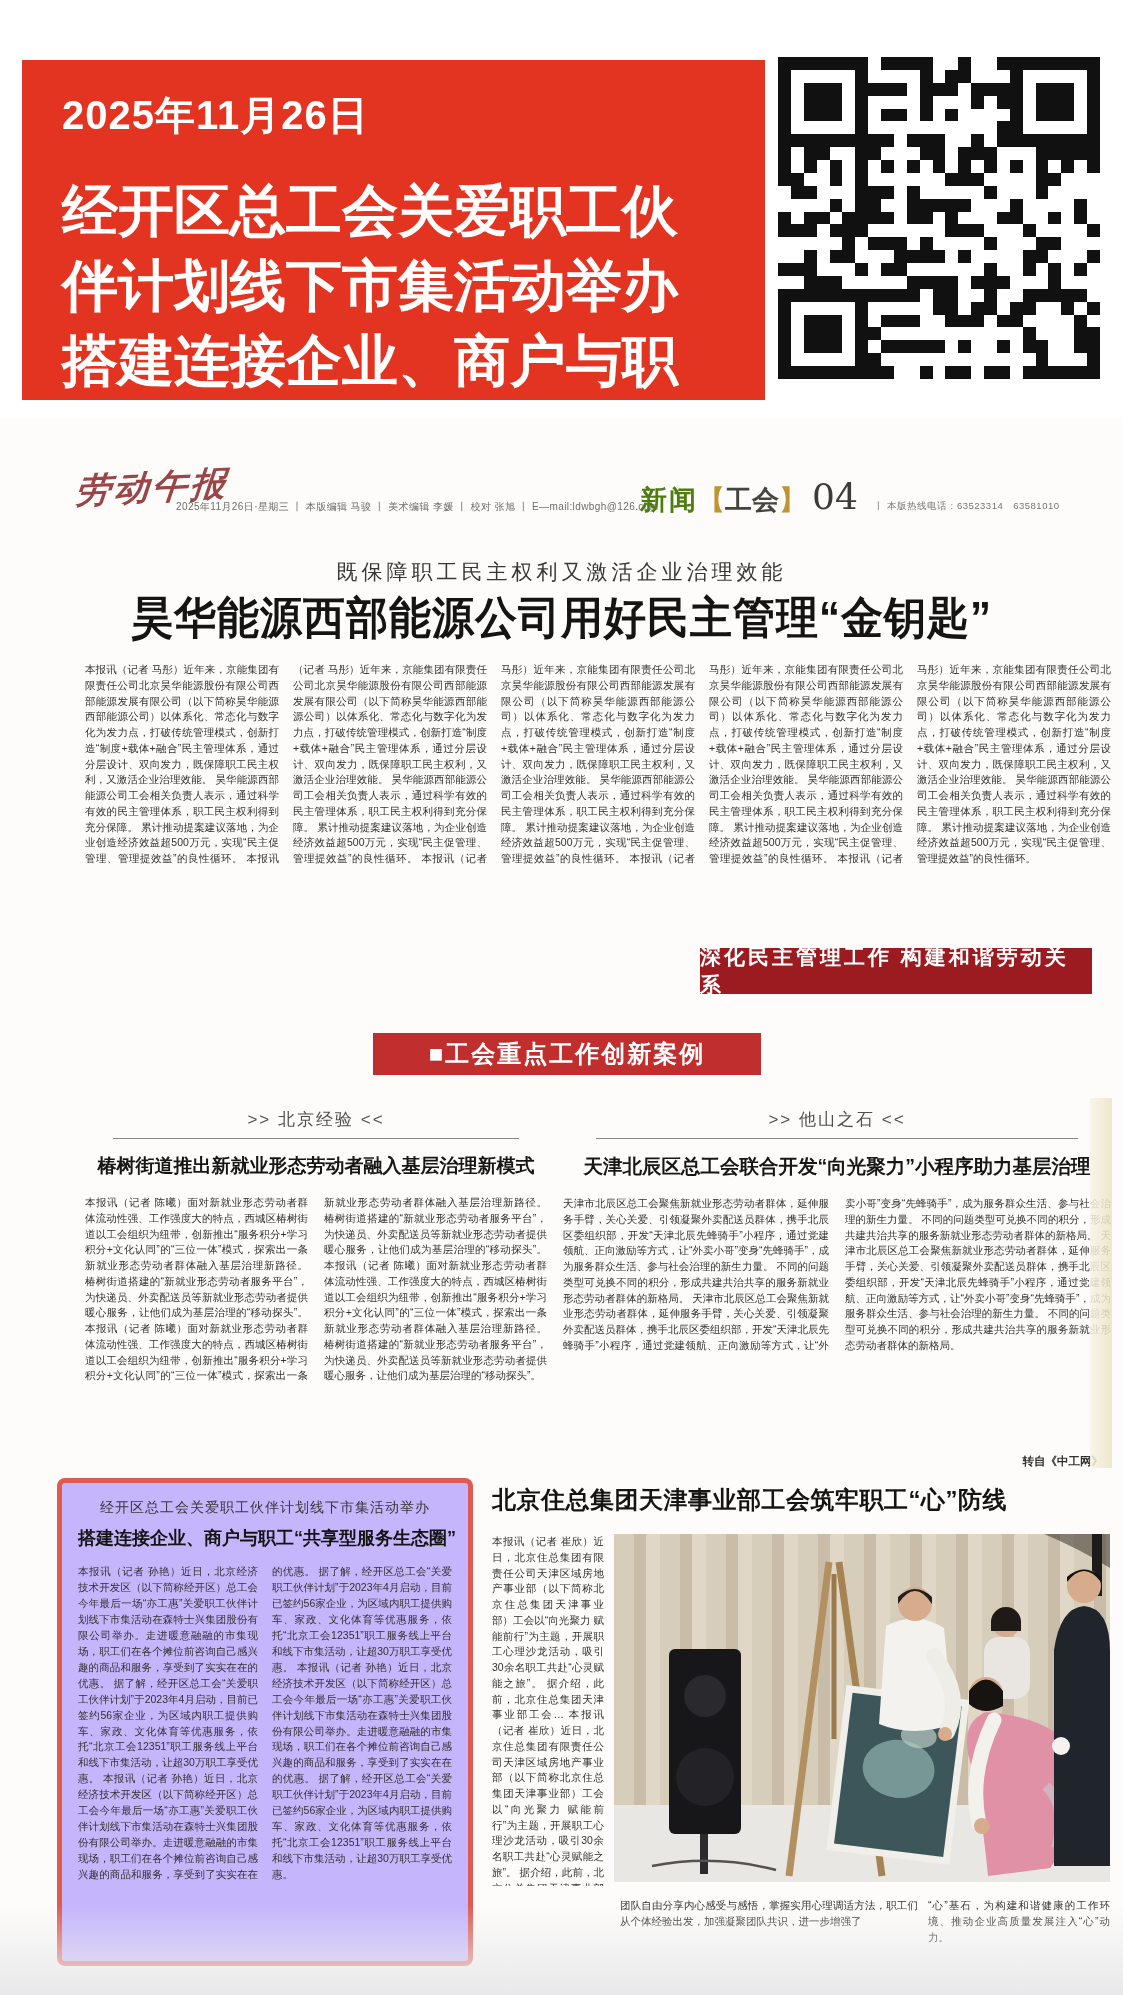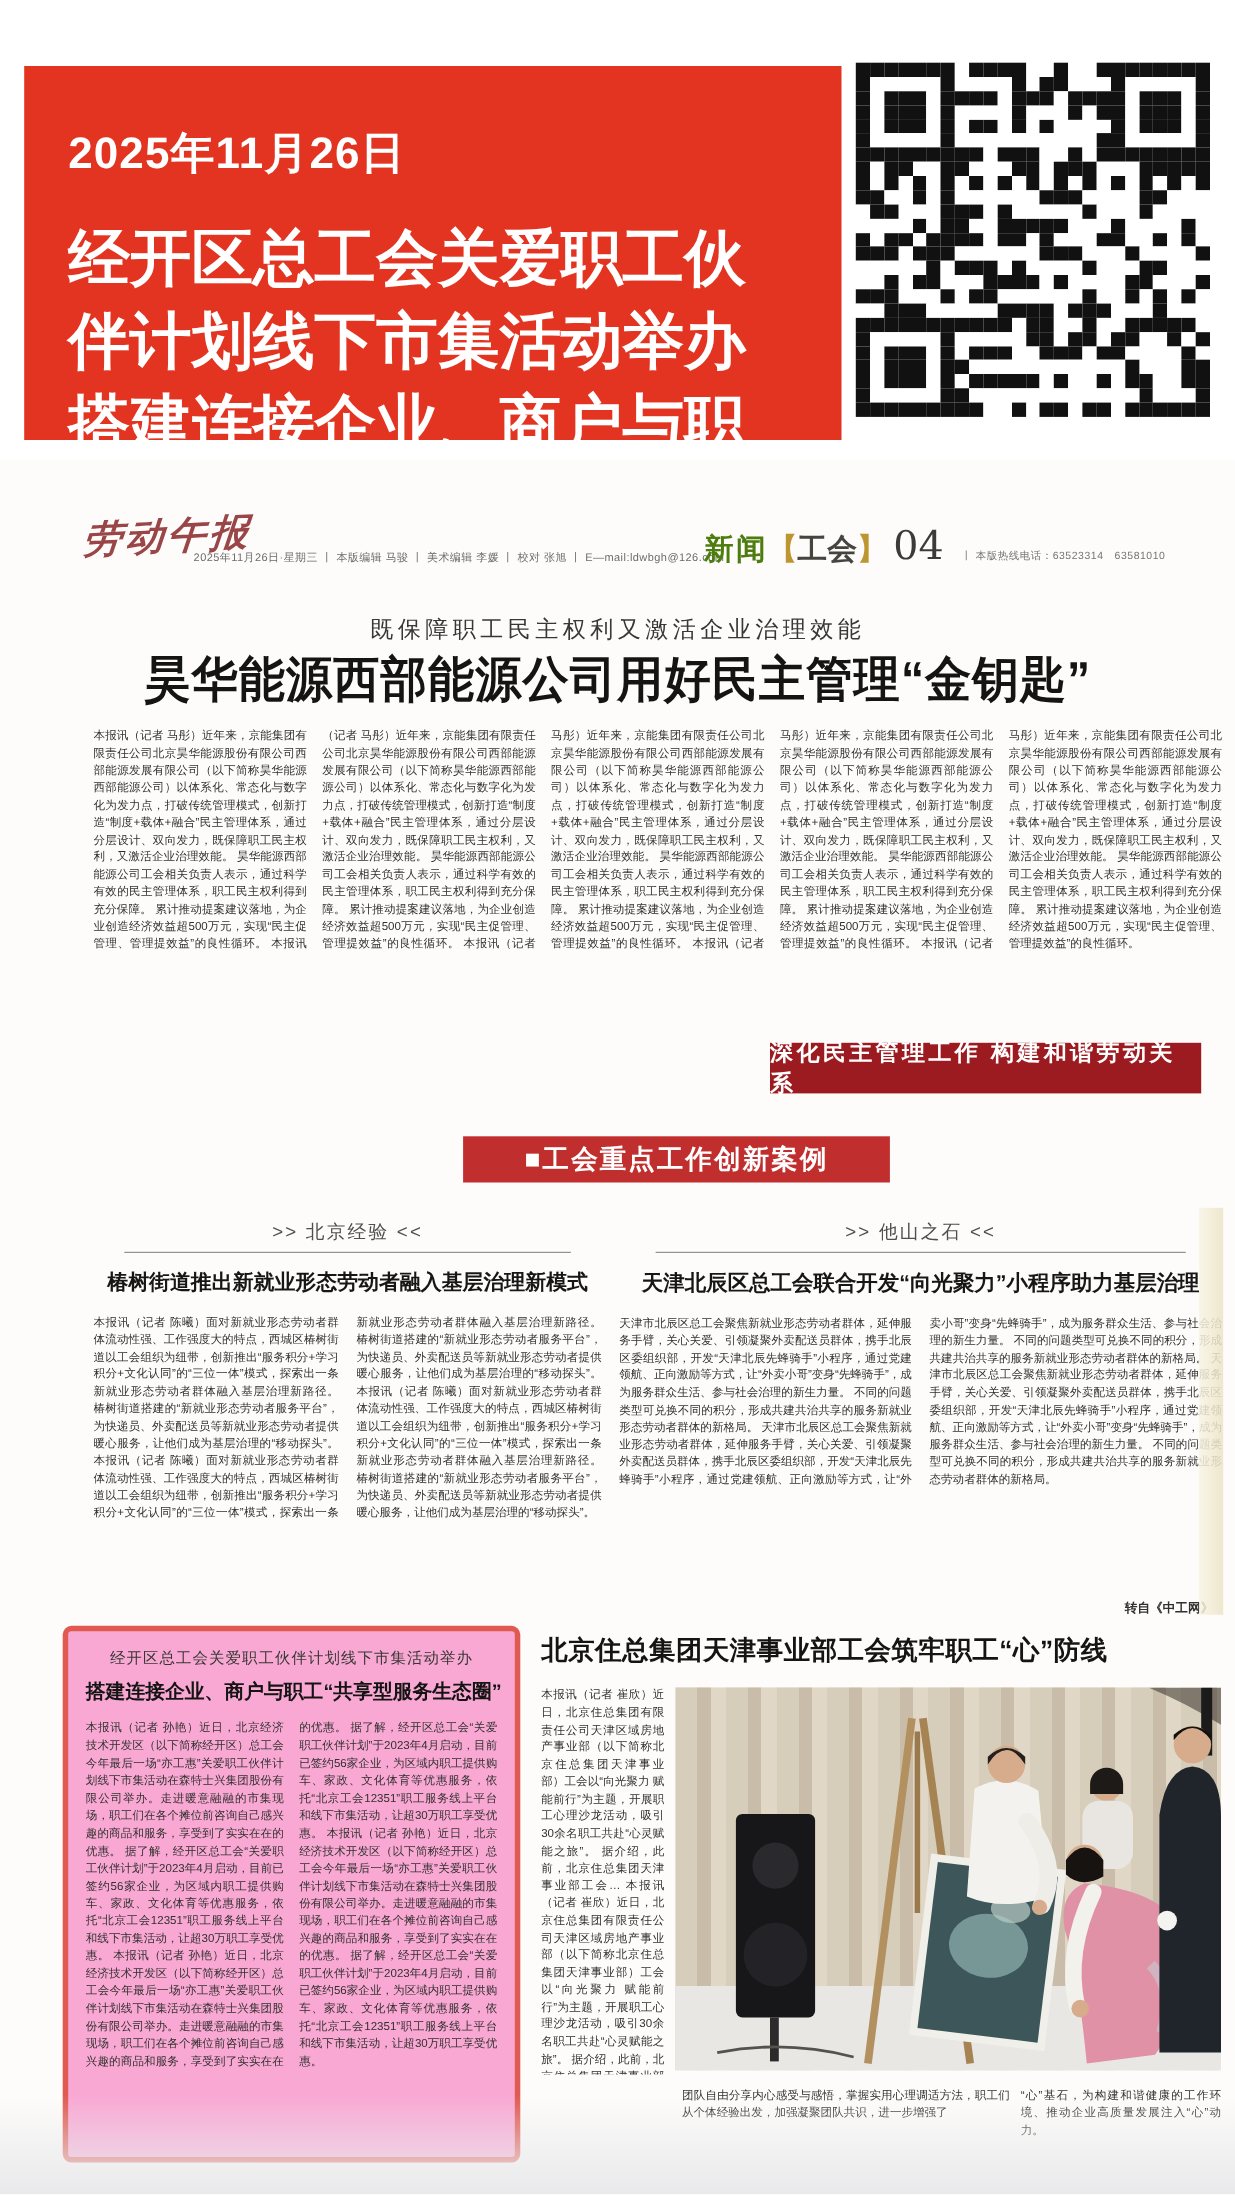--- a/index.html
+++ b/index.html
@@ -1,21 +1,21 @@
 <!DOCTYPE html>
 <html><head>
 <meta charset="utf-8">
 <style>
   * { margin:0; padding:0; box-sizing:border-box; }
   html,body { background:#ffffff; font-family:"Liberation Sans","DejaVu Sans",sans-serif; }
   .canvas { position:relative; width:1123px; height:1995px; background:#ffffff; overflow:hidden; }
 
   
   .banner { position:absolute; left:22px; top:60px; width:743px; height:340px;
-            background:#e23420; color:#fff; padding:52px 32px 0 40px; }
+            background:#e23420; color:#fff; padding:28px 32px 0 40px; }
   .banner-date { font-size:40px; font-weight:900; letter-spacing:1px; }
   .banner-headline { margin-top:30px; font-size:56px; font-weight:900; line-height:1.34; letter-spacing:0; }
 
   
   .qr { position:absolute; left:778px; top:57px; width:322px; height:322px; background:#fff;
         display:grid; grid-template-columns:repeat(25,1fr); grid-template-rows:repeat(25,1fr); }
   .qr div { background:#fff; } .qr div.on { background:#111; }
 
   
   .page { position:absolute; left:0; top:418px; width:1123px; height:1577px; background:#fdfcfa; }
@@ -46,36 +46,36 @@
   .lead-body { position:absolute; left:85px; top:244px; width:1026px; height:272px;
                column-count:5; column-gap:14px; font-size:10.5px; line-height:1.5;
                text-align:justify; color:#2c2b29; overflow:hidden; }
   .strip { position:absolute; left:700px; top:530px; width:392px; height:46px; background:#9c1b21;
            color:#fff; font-size:21px; font-weight:900; letter-spacing:3px;
            display:flex; align-items:center; justify-content:center; }
 
   
   .cases-banner { position:absolute; left:373px; top:615px; width:388px; height:42px; background:#c12e2e;
                   color:#fff; font-size:24px; font-weight:900; letter-spacing:2px;
-                  display:flex; align-items:center; justify-content:center;margin-left:48px; }
+                  display:flex; align-items:center; justify-content:center; }
   .case { position:absolute; top:690px; }
   .case-l { left:85px; width:462px; }
   .case-r { left:563px; width:548px; }
   .case-tag { text-align:center; font-size:17px; color:#4c4b47; letter-spacing:2px;
               border-bottom:1.5px solid #8a8984; width:88%; margin:0 auto; padding-bottom:7px; }
   .case-hl { text-align:center; font-weight:900; color:#17161５; margin-top:14px; white-space:nowrap; color:#171615; }
   .case-l .case-hl { font-size:19px; }
   .case-r .case-hl { font-size:19.5px; }
   .case-body { margin-top:16px; height:252px; column-count:2; column-gap:16px;
                font-size:10.5px; line-height:1.5; text-align:justify; color:#2c2b29; overflow:hidden; }
   .case-attr { text-align:right; font-size:11.5px; font-weight:bold; color:#2c2b29; margin-top:6px; padding-right:8px; }
 
   
   .bl { position:absolute; left:57px; top:1060px; width:416px; height:488px;
-        border:5px solid #e15a52; border-radius:8px; background:#f9a8d4; padding:16px 16px 10px; }
+        border:5px solid #e15a52; border-radius:8px; background:#c4b5fd; padding:16px 16px 10px; }
   .bl-kicker { text-align:center; font-size:14px; color:#33322f; letter-spacing:1px; }
   .bl-hl { text-align:center; font-size:18px; font-weight:900; color:#141413; margin-top:9px; white-space:nowrap; }
   .bl-body { margin-top:14px; height:388px; column-count:2; column-gap:14px;
              font-size:10.5px; line-height:1.52; text-align:justify; color:#2c2b29; overflow:hidden; }
 
   
   .br { position:absolute; left:492px; top:1066px; width:618px; height:470px; }
   .br-hl { font-size:24px; font-weight:900; color:#141413; white-space:nowrap; letter-spacing:.5px; }
   .br-col { position:absolute; left:0; top:50px; width:112px; height:352px;
             font-size:10.5px; line-height:1.5; text-align:justify; color:#2c2b29; overflow:hidden; }

